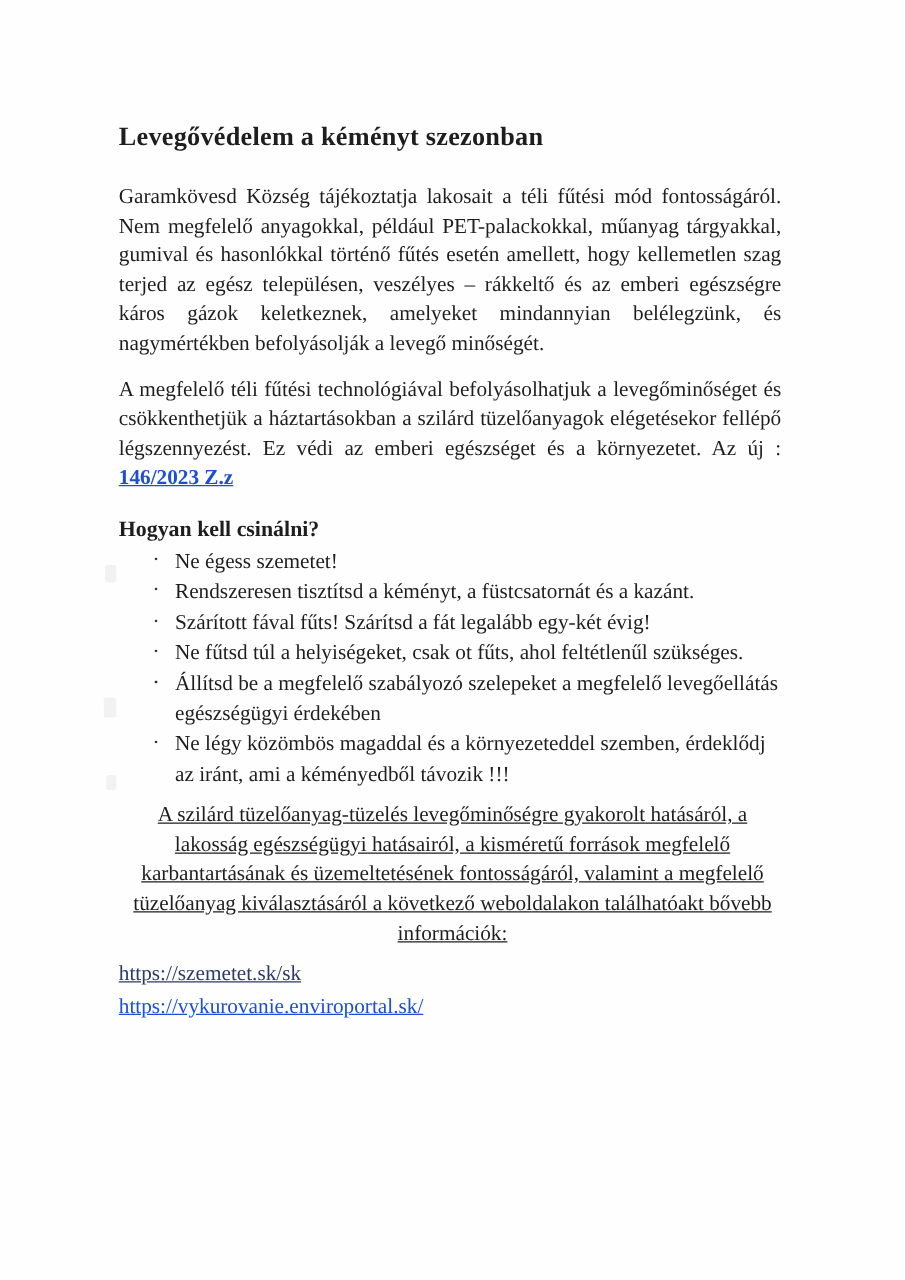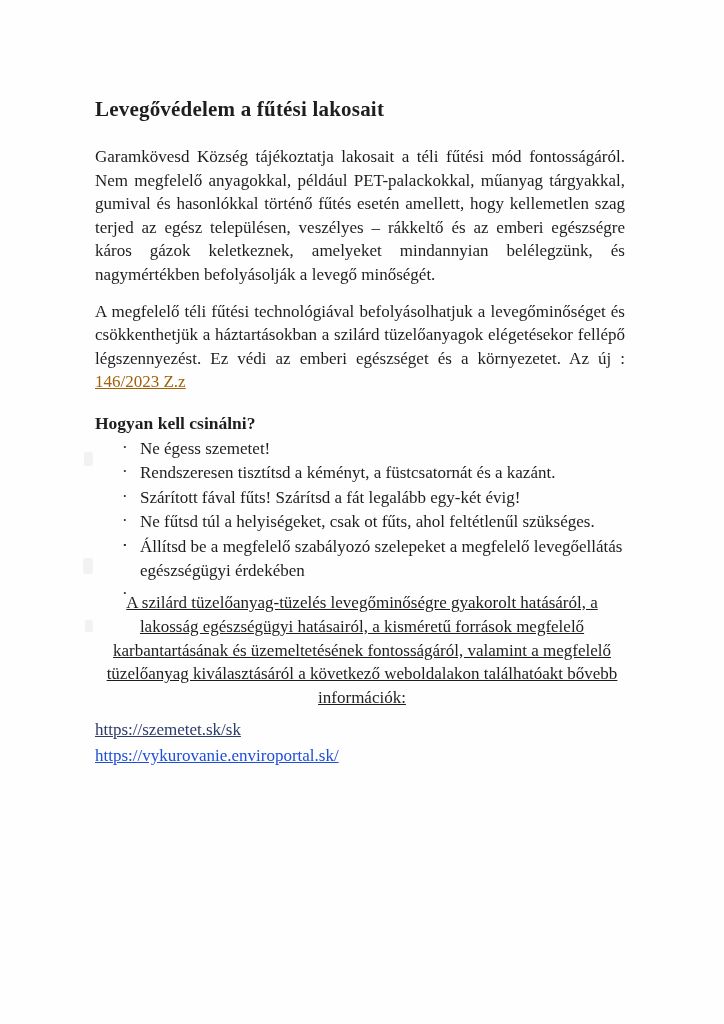--- a/index.html
+++ b/index.html
@@ -95,36 +95,36 @@
 </head>
 <body>
 
 <div class="page">
   <div class="smudge s1"></div>
   <div class="smudge s2"></div>
   <div class="smudge s3"></div>
 
   <div class="content">
 
-    <h1 class="doc-title">Levegővédelem a fűtési lakosait</h1>
+    <h1 class="doc-title">Levegővédelem a kéményt szezonban</h1>
 
     <p class="body-par">Garamkövesd Község tájékoztatja lakosait a téli fűtési mód fontosságáról. Nem megfelelő anyagokkal, például PET-palackokkal, műanyag tárgyakkal, gumival és hasonlókkal történő fűtés esetén amellett, hogy kellemetlen szag terjed az egész településen, veszélyes – rákkeltő és az emberi egészségre káros gázok keletkeznek, amelyeket mindannyian belélegzünk, és nagymértékben befolyásolják a levegő minőségét.</p>
 
-    <p class="body-par"><span>A megfelelő téli fűtési technológiával befolyásolhatjuk a levegőminőséget és csökkenthetjük a háztartásokban a szilárd tüzelőanyagok elégetésekor fellépő légszennyezést. Ez védi az emberi egészséget és a környezetet. Az új : </span><a class="doc-link" style="color: #a16207;">146/2023 Z.z</a></p>
+    <p class="body-par"><span>A megfelelő téli fűtési technológiával befolyásolhatjuk a levegőminőséget és csökkenthetjük a háztartásokban a szilárd tüzelőanyagok elégetésekor fellépő légszennyezést. Ez védi az emberi egészséget és a környezetet. Az új : </span><a class="doc-link" style="color: #1d4ed8; font-weight: bold;">146/2023 Z.z</a></p>
 
     <h2 class="sub-heading">Hogyan kell csinálni?</h2>
 
     <ul class="howto-list">
       <li><span class="bullet-marker">·</span><span>Ne égess szemetet!</span></li>
       <li><span class="bullet-marker">·</span><span>Rendszeresen tisztítsd a kéményt, a füstcsatornát és a kazánt.</span></li>
       <li><span class="bullet-marker">·</span><span>Szárított fával fűts! Szárítsd a fát legalább egy-két évig!</span></li>
       <li><span class="bullet-marker">·</span><span>Ne fűtsd túl a helyiségeket, csak ot fűts, ahol feltétlenűl szükséges.</span></li>
       <li><span class="bullet-marker">·</span></li>
       <li><span class="bullet-marker">·</span><span>Állítsd be a megfelelő szabályozó szelepeket a megfelelő levegőellátás egészségügyi érdekében</span></li>
-      <li><span class="bullet-marker">·</span></li>
+      <li><span class="bullet-marker">·</span><span>Ne légy közömbös magaddal és a környezeteddel szemben, érdeklődj az iránt, ami a kéményedből távozik !!!</span></li>
     </ul>
 
     <p class="body-par last-ragged par-after-list">A szilárd tüzelőanyag-tüzelés levegőminőségre gyakorolt hatásáról, a lakosság egészségügyi hatásairól, a kisméretű források megfelelő karbantartásának és üzemeltetésének fontosságáról, valamint a megfelelő tüzelőanyag kiválasztásáról a következő weboldalakon találhatóakt bővebb információk:</p>
 
     <div class="weblinks">
       <span class="link-row"><a class="doc-link" style="color: rgb(43, 58, 107);">https://szemetet.sk/sk</a></span>
       <span class="link-row"><a class="doc-link" style="color: #1d4ed8;">https://vykurovanie.enviroportal.sk/</a></span>
     </div>
 
   </div>

